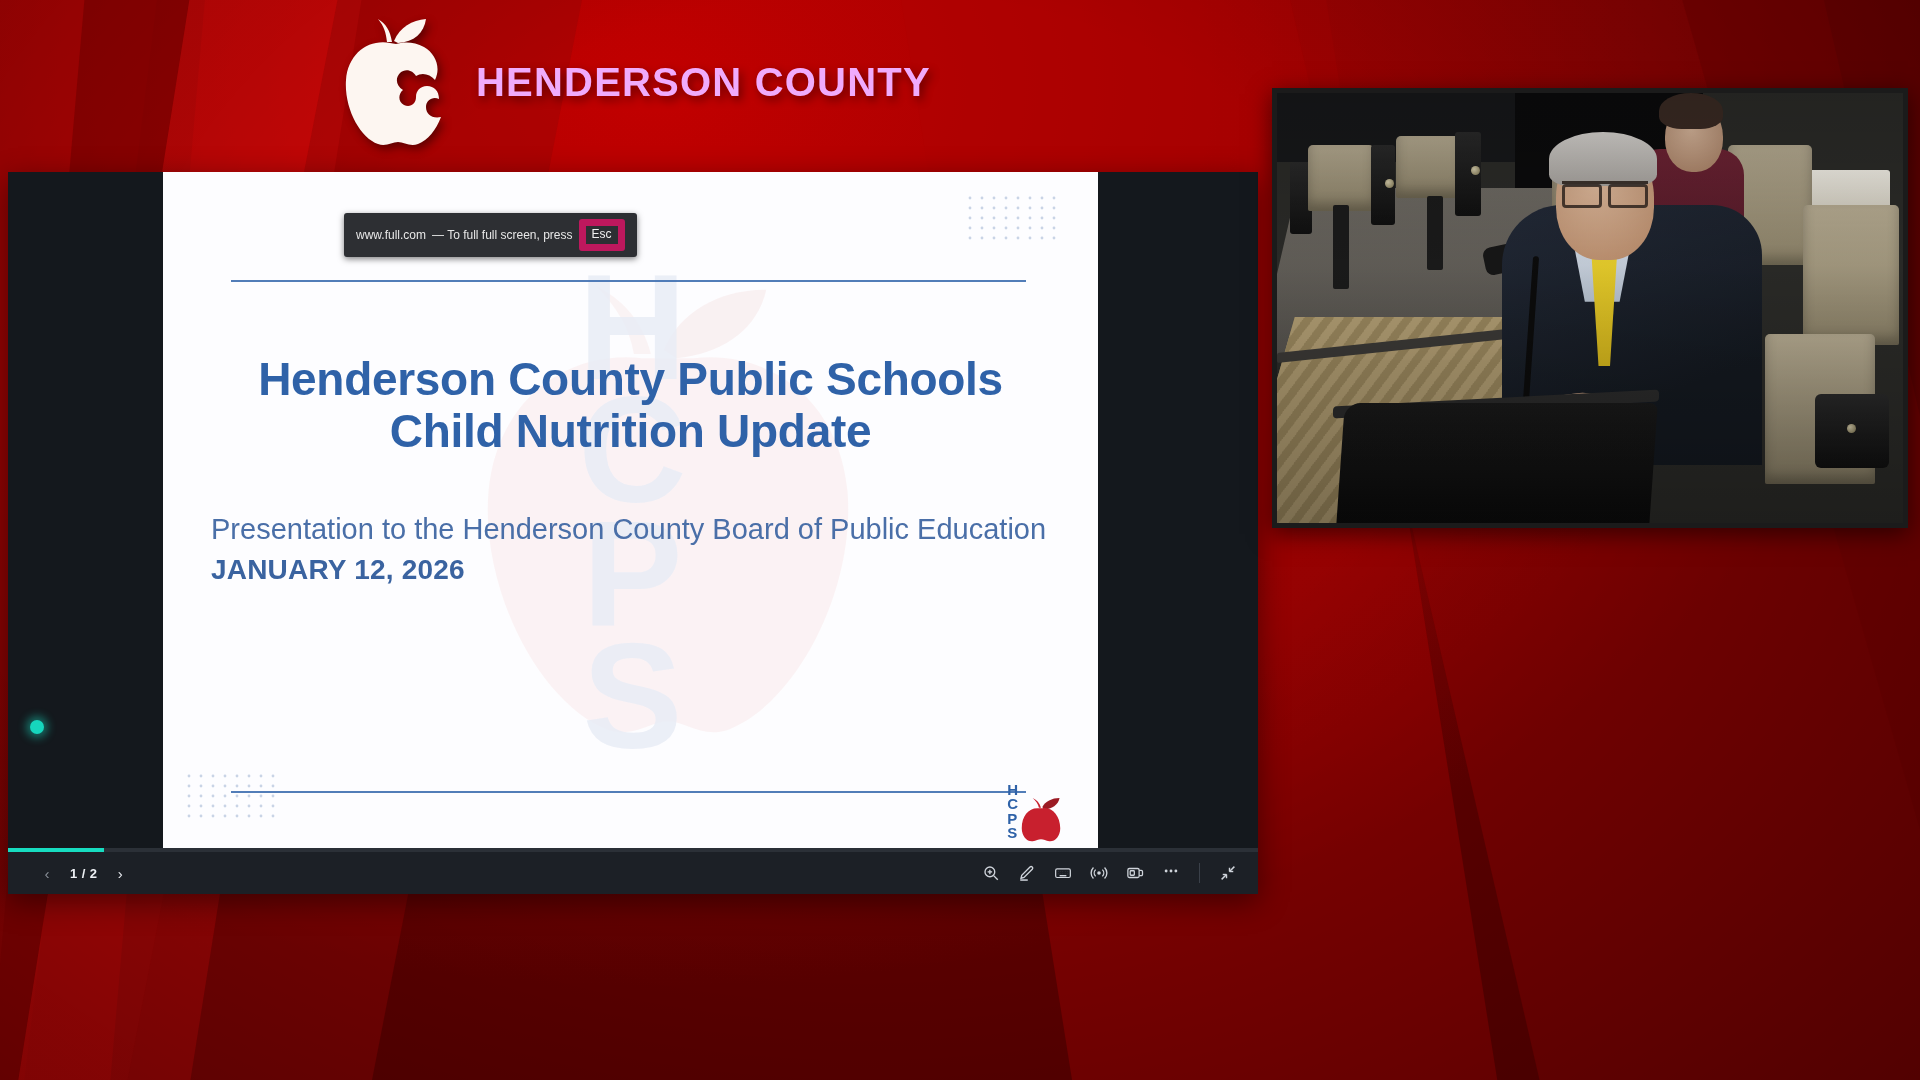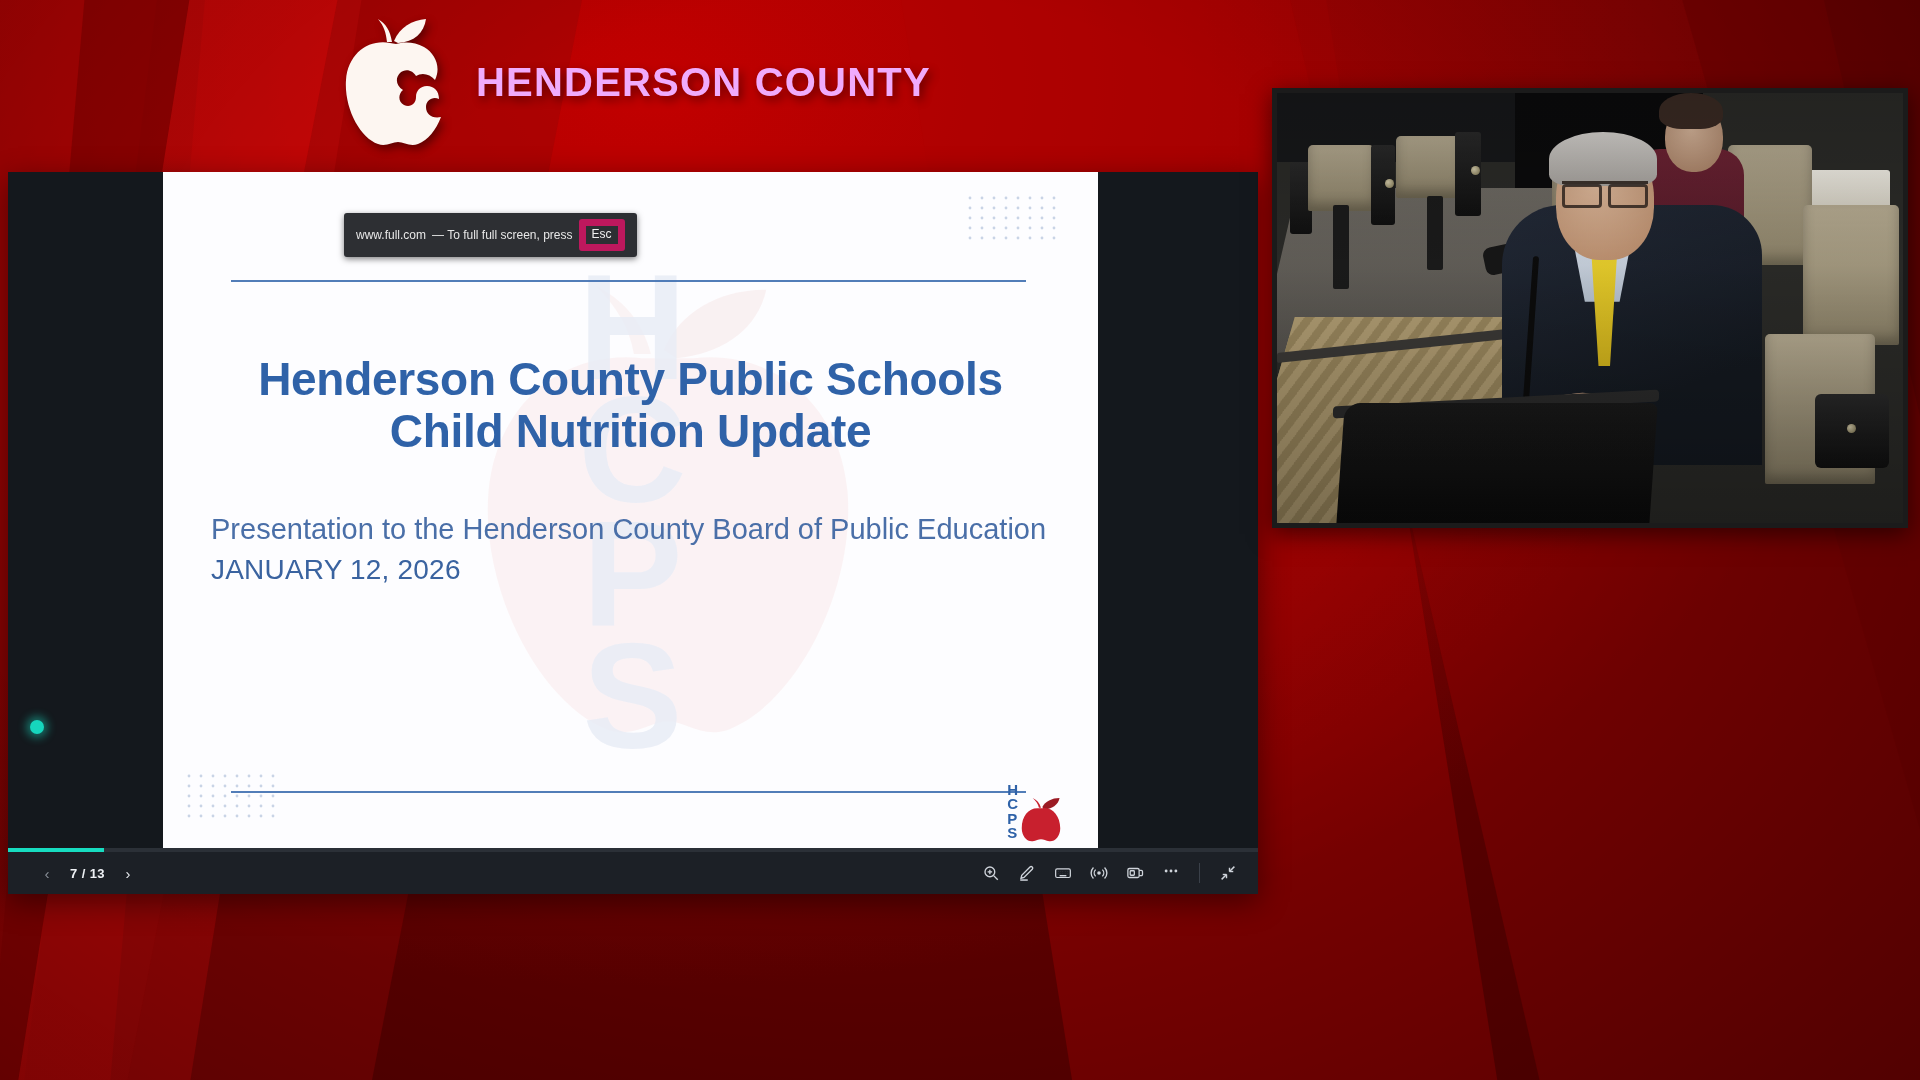--- a/index.html
+++ b/index.html
@@ -96,21 +96,21 @@
     text-align: center; color: #2f62a8;
     font-family: Liberation Sans, sans-serif; font-weight: 700;
     font-size: 46px; line-height: 1.12; letter-spacing: -.3px;
   }
   #slide-subtitle {
     position: absolute; left: 48px; top: 340px; width: 840px;
     color: #4a6fa8;
     font-size: 29px; line-height: 1.22; font-weight: 400;
   }
   #slide-date {
-    margin-top: 6px; font-weight: 400; font-size: 28px; color: #3a63a0;
+    margin-top: 6px; font-weight: 700; font-size: 28px; color: #3a63a0;
     letter-spacing: .2px;
   }
   #slide-logo {
     position: absolute; right: 36px; bottom: 10px;
     display: flex; align-items: flex-end; gap: 2px;
   }
   #slide-logo .hcps-stack {
     color: #2f62a8; font-weight: 800; font-size: 15px; line-height: .95;
     display: flex; flex-direction: column; padding-bottom: 2px;
   }
@@ -466,21 +466,21 @@
       </div>
     </div>
 
     <div id="progress-track">
       <div id="progress-fill"></div>
     </div>
 
     <div id="bottom-bar">
       <div id="nav-group">
         <span class="chev prev">‹</span>
-        <span id="page-indicator">7 / 13</span>
+        <span id="page-indicator">1 / 2</span>
         <span class="chev next">›</span>
       </div>
 
       <div id="tool-group">
         <div class="tool">
           <svg viewBox="0 0 24 24" fill="none" stroke="currentColor" stroke-width="1.8">
             <circle cx="10.5" cy="10.5" r="6.5"></circle>
               <line x1="15.5" y1="15.5" x2="21" y2="21"></line>
             <line x1="10.5" y1="7.5" x2="10.5" y2="13.5"></line>
               <line x1="7.5" y1="10.5" x2="13.5" y2="10.5"></line>

